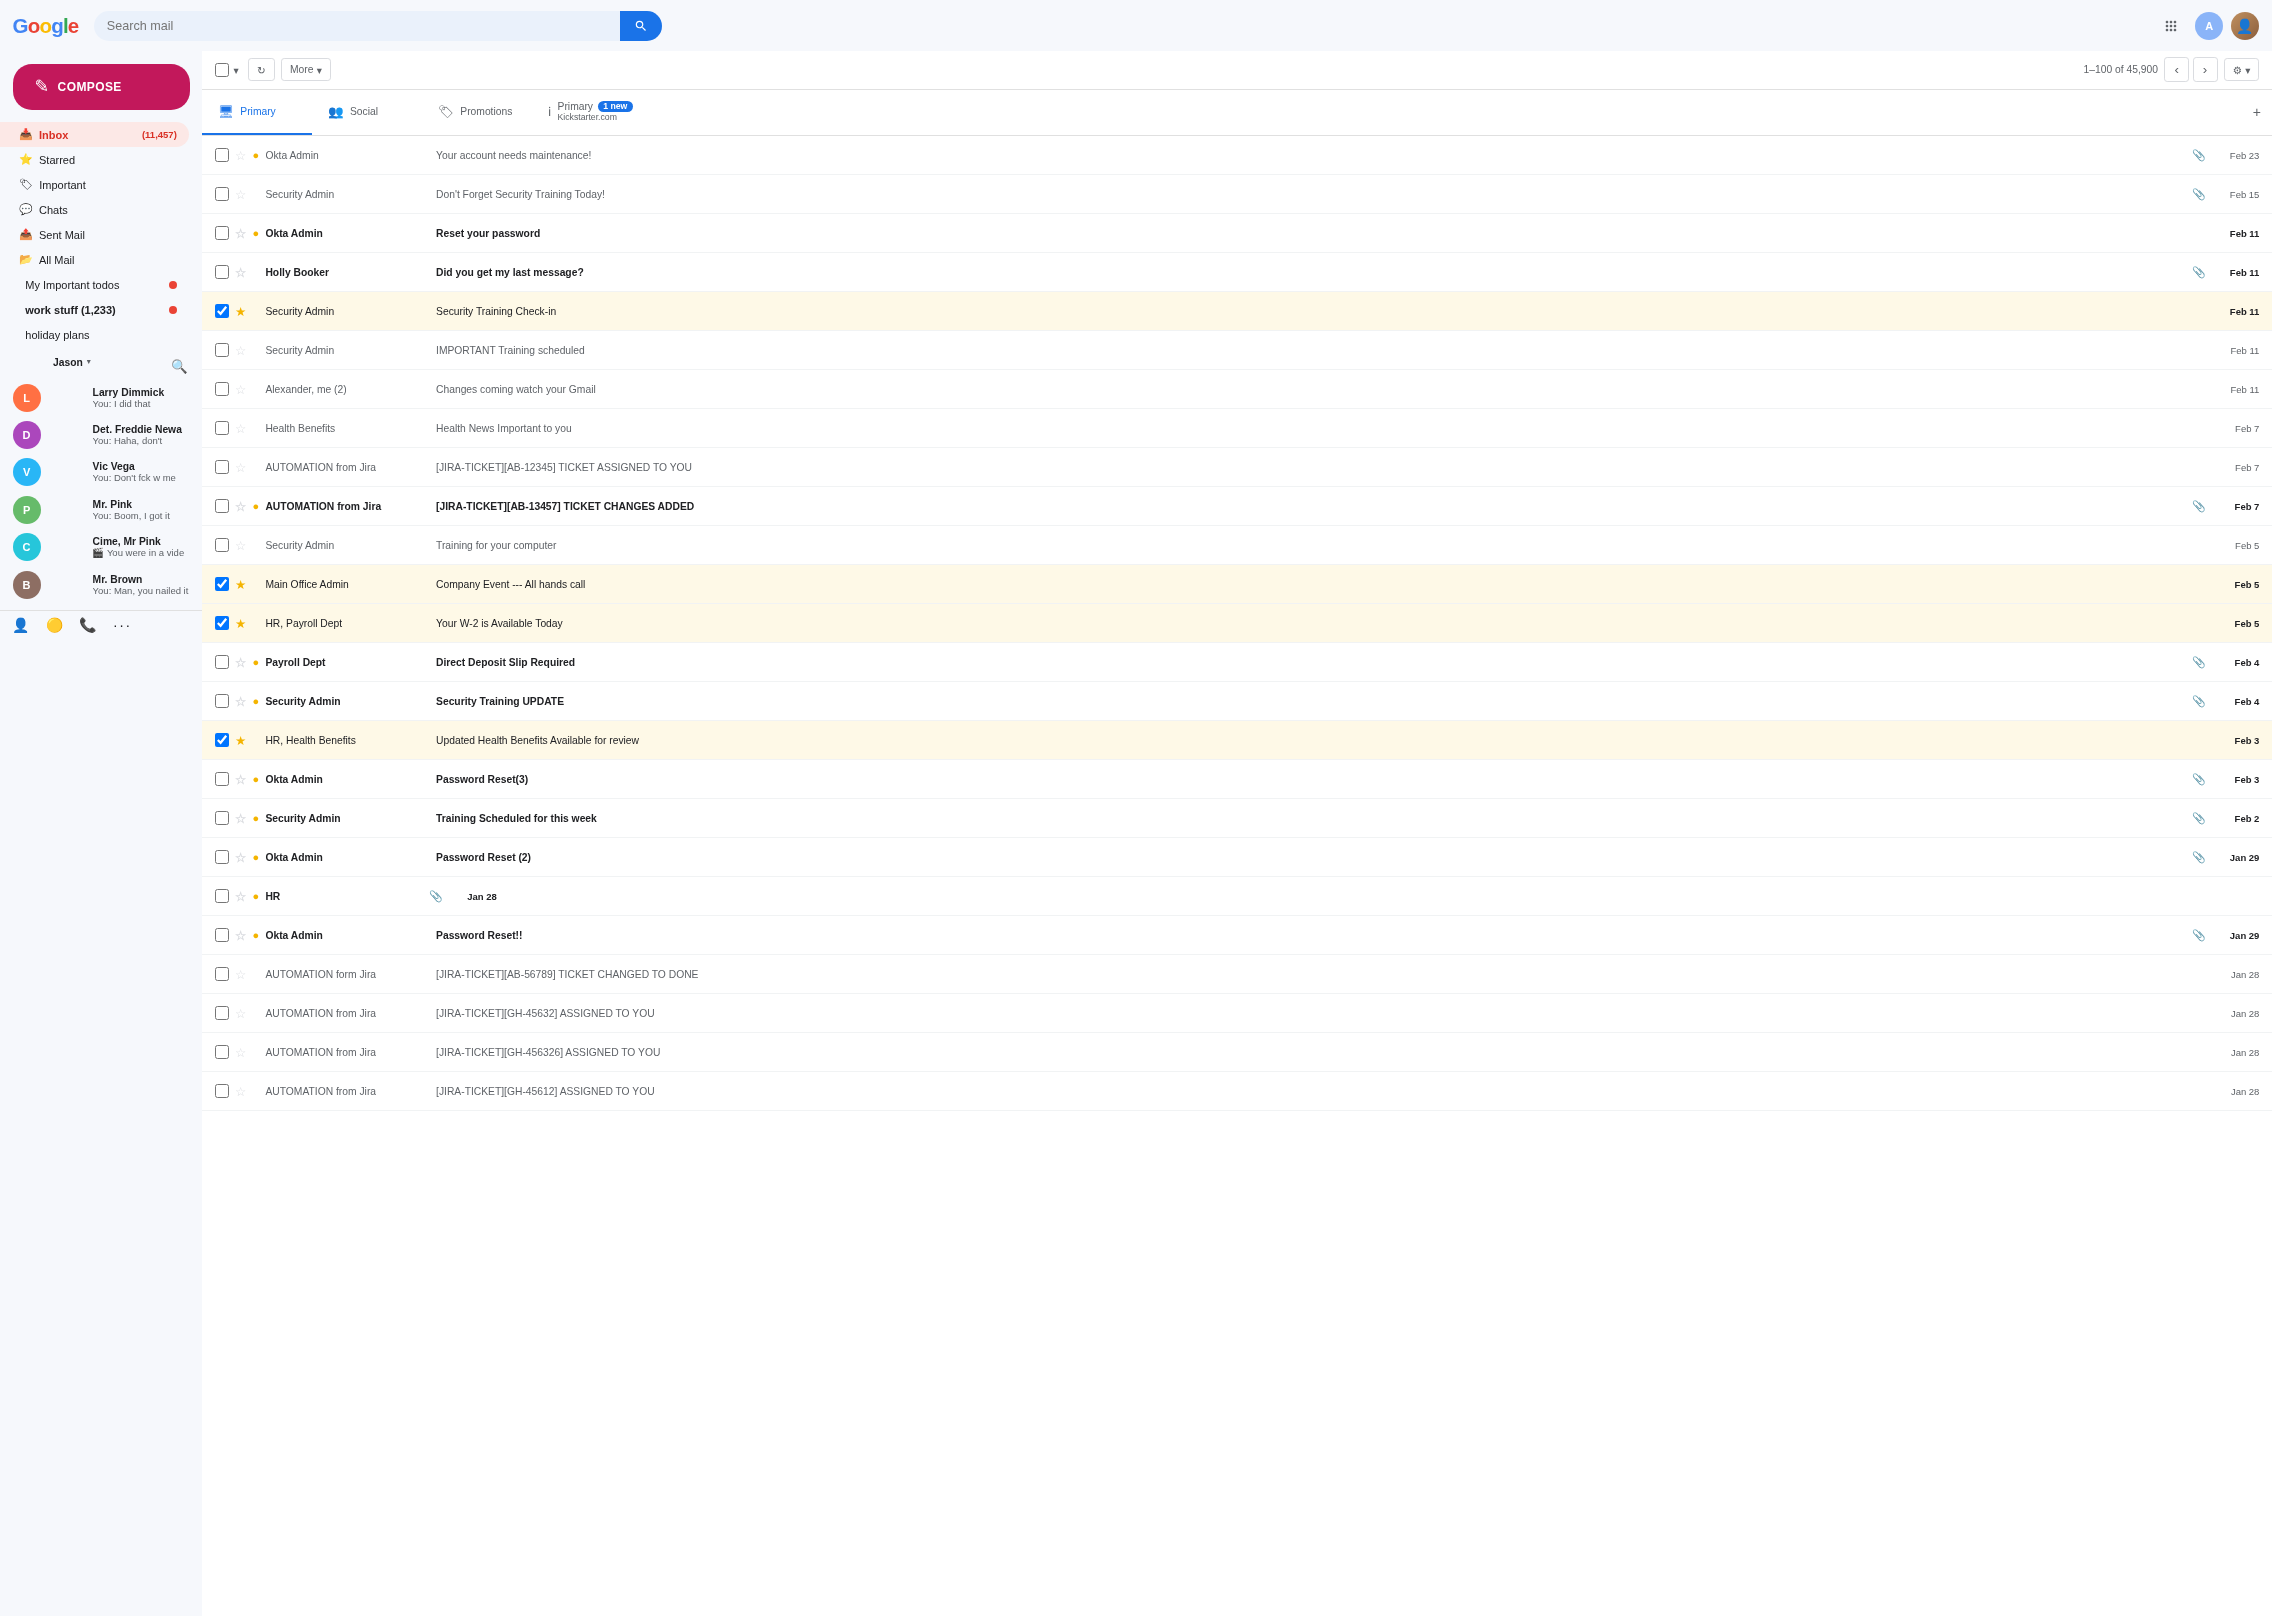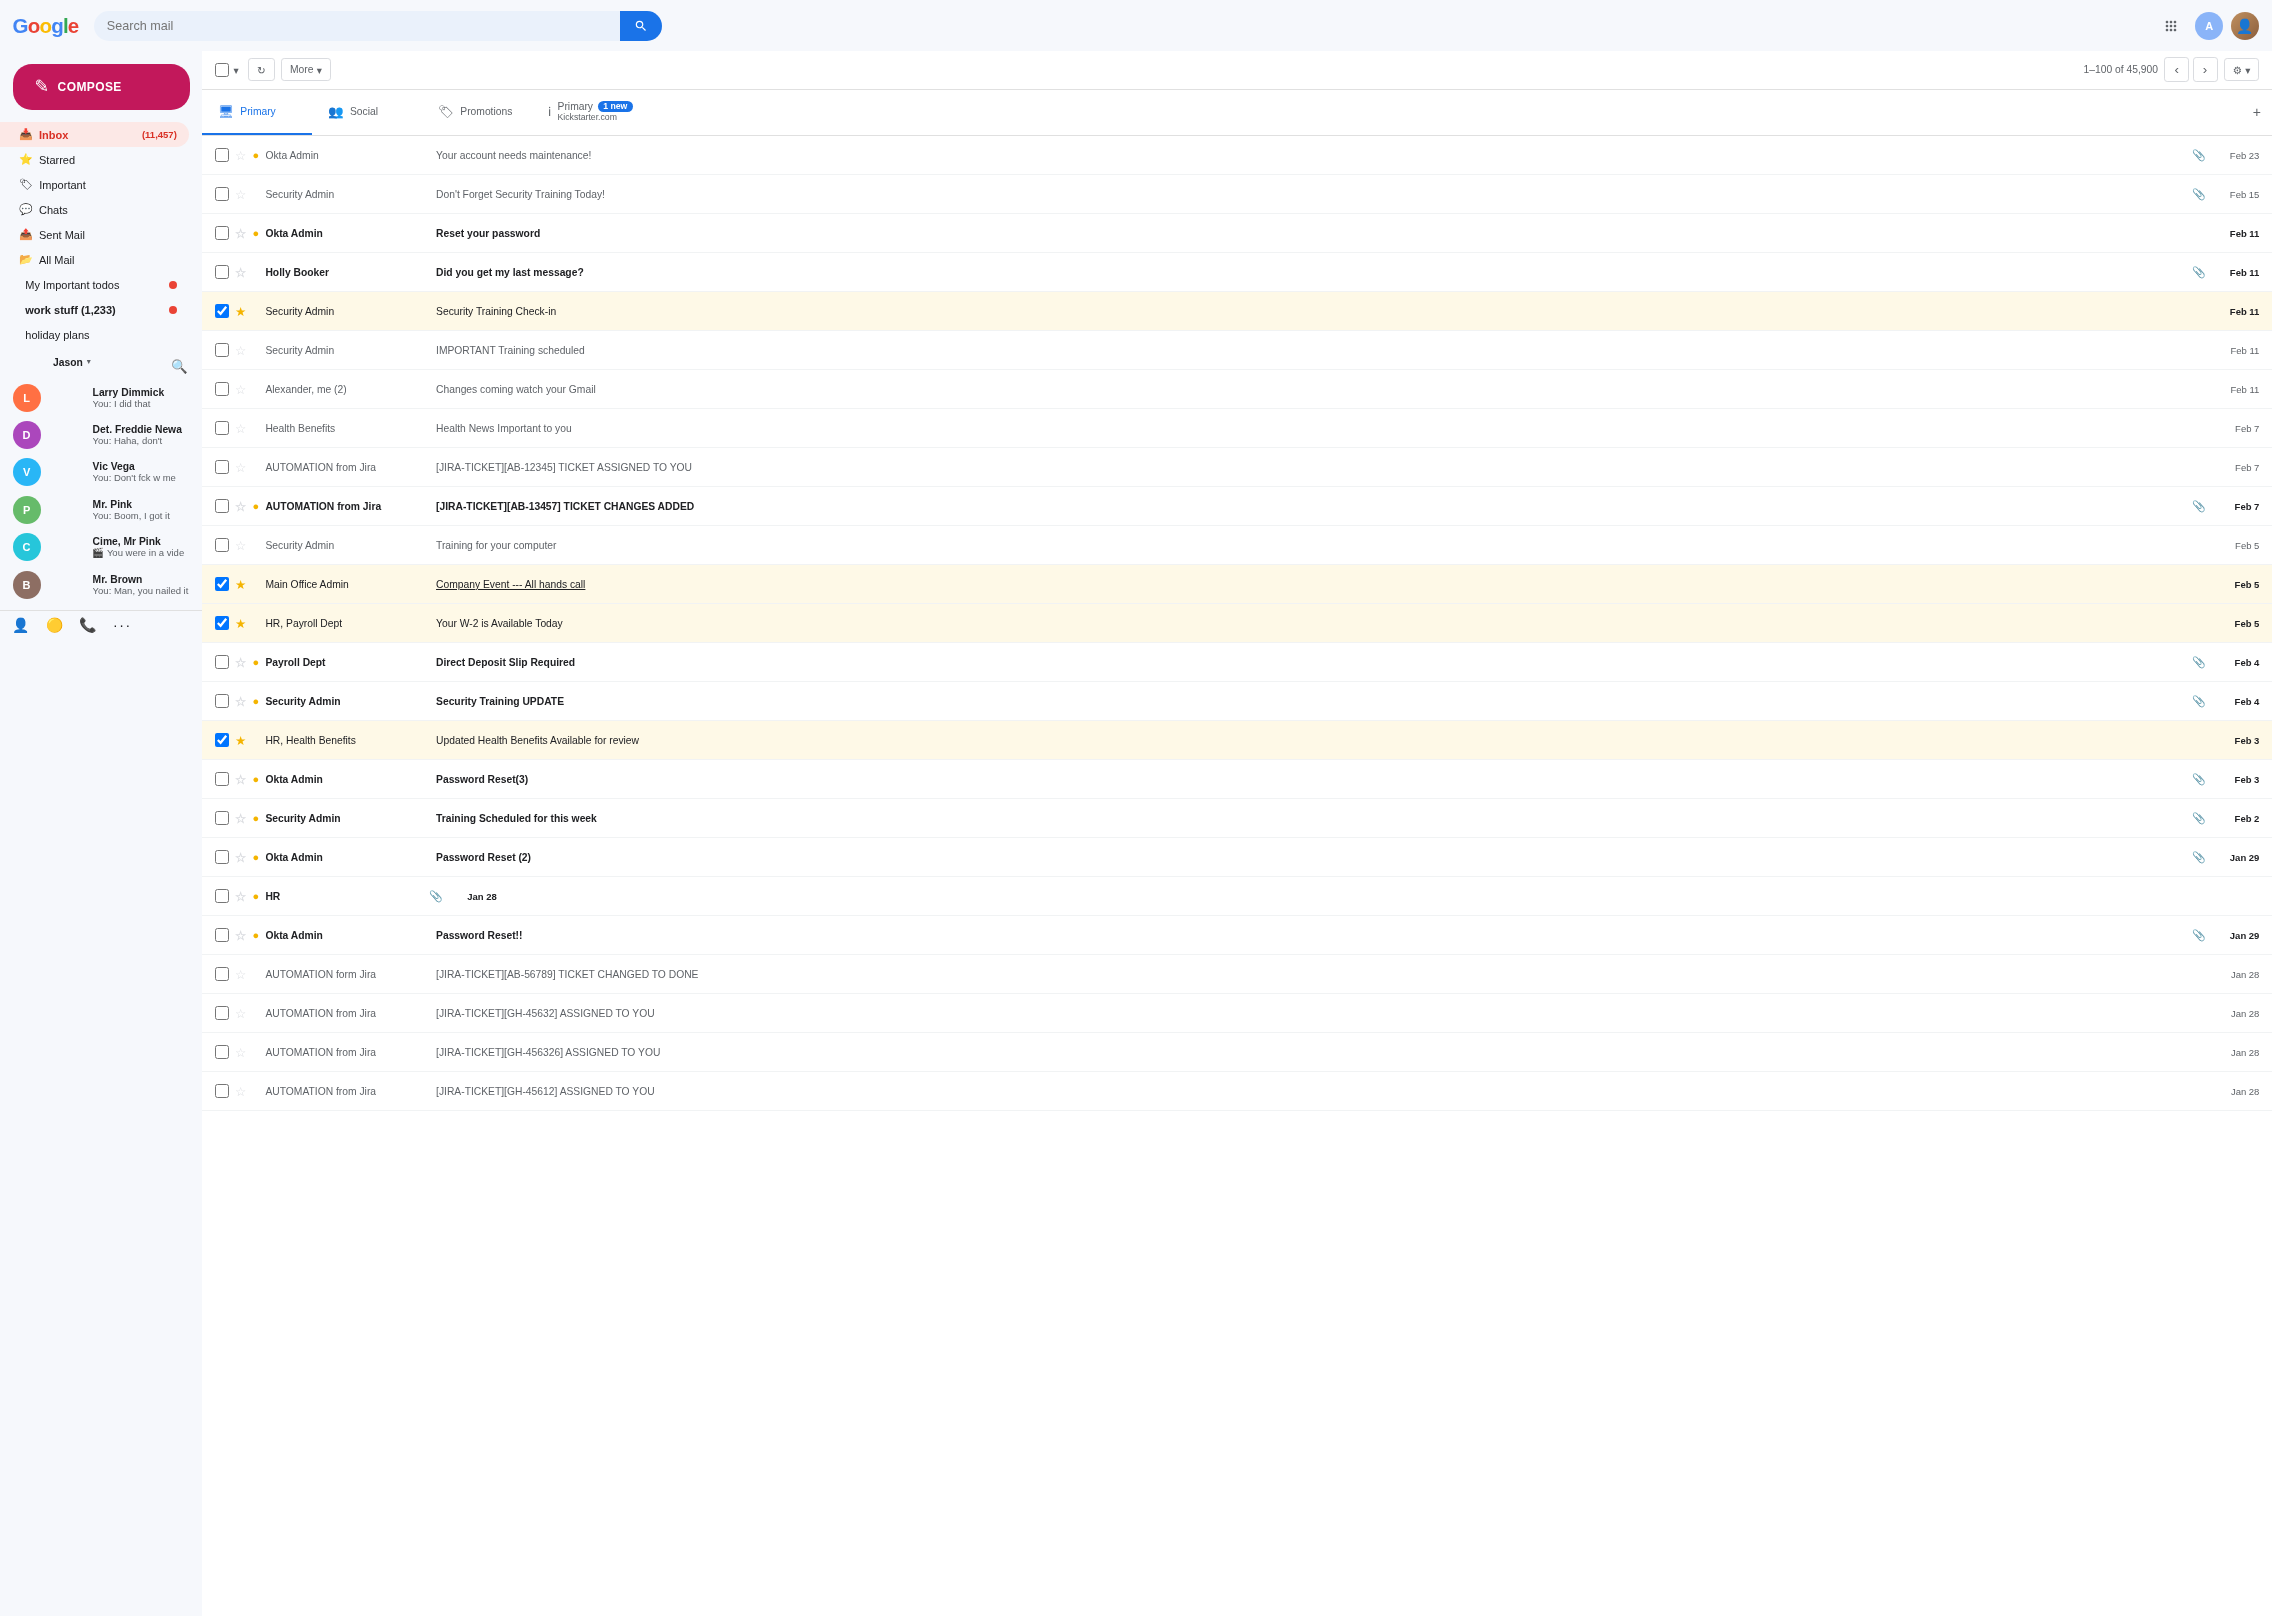--- a/index.html
+++ b/index.html
@@ -476,21 +476,21 @@
         <span class="email-subject">Training for your computer</span>
         <span class="email-attachment" style="visibility:hidden;">📎</span>
         <span class="email-date">Feb 5</span>
       </div>
 
       <div class="email-row selected" style="background:#fef9e7;">
         <input type="checkbox" class="email-checkbox" checked="" style="">
         <span class="email-star starred">★</span>
         <span style="font-size:11px;color:transparent;">●</span>
         <span class="email-sender" style="color:#202124;">Main Office Admin</span>
-        <span class="email-subject" style="color:#202124;text-decoration:underline;">Company Event --- All hands call</span>
+        <span class="email-subject" style="color:#202124;">Company Event --- All hands call</span>
         <span class="email-attachment" style="visibility:hidden;">📎</span>
         <span class="email-date" style="color:#202124;font-weight:bold;">Feb 5</span>
       </div>
 
       <div class="email-row selected" style="background:#fef9e7;">
         <input type="checkbox" class="email-checkbox" checked="" style="">
         <span class="email-star starred">★</span>
         <span style="font-size:11px;color:transparent;">●</span>
         <span class="email-sender" style="color:#202124;">HR, Payroll Dept</span>
         <span class="email-subject" style="color:#202124;">Your W-2 is Available Today</span>

